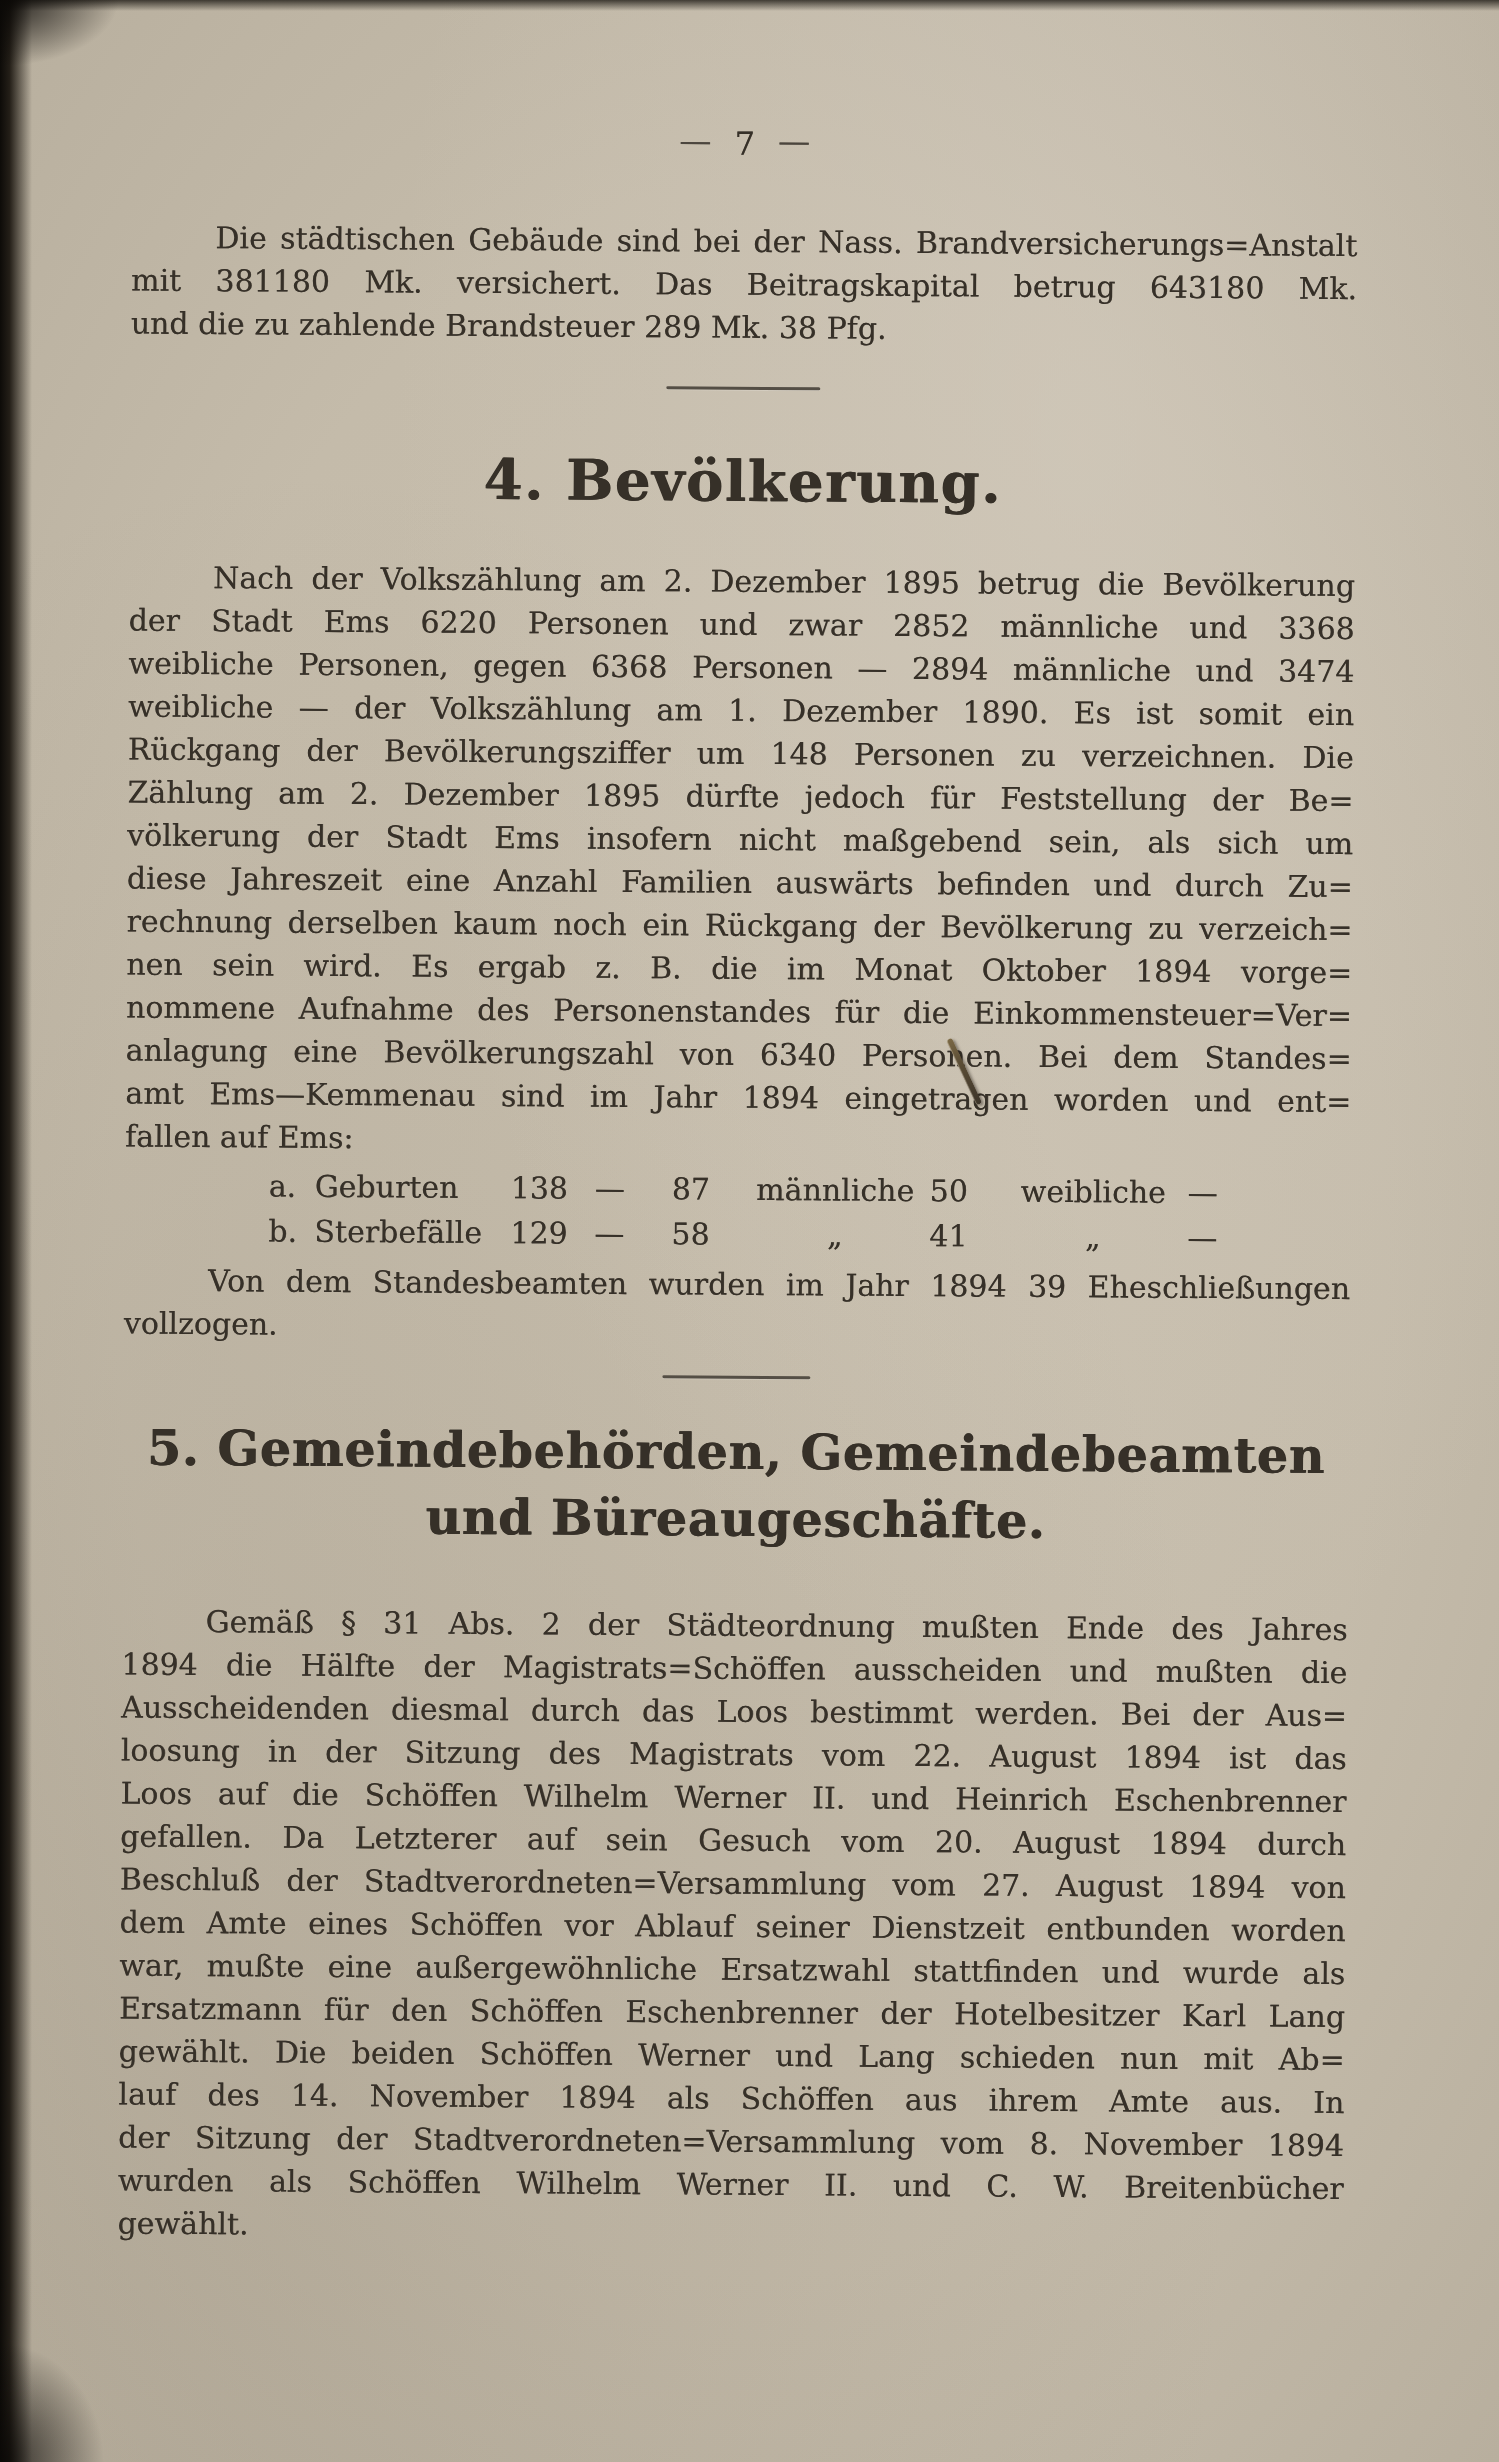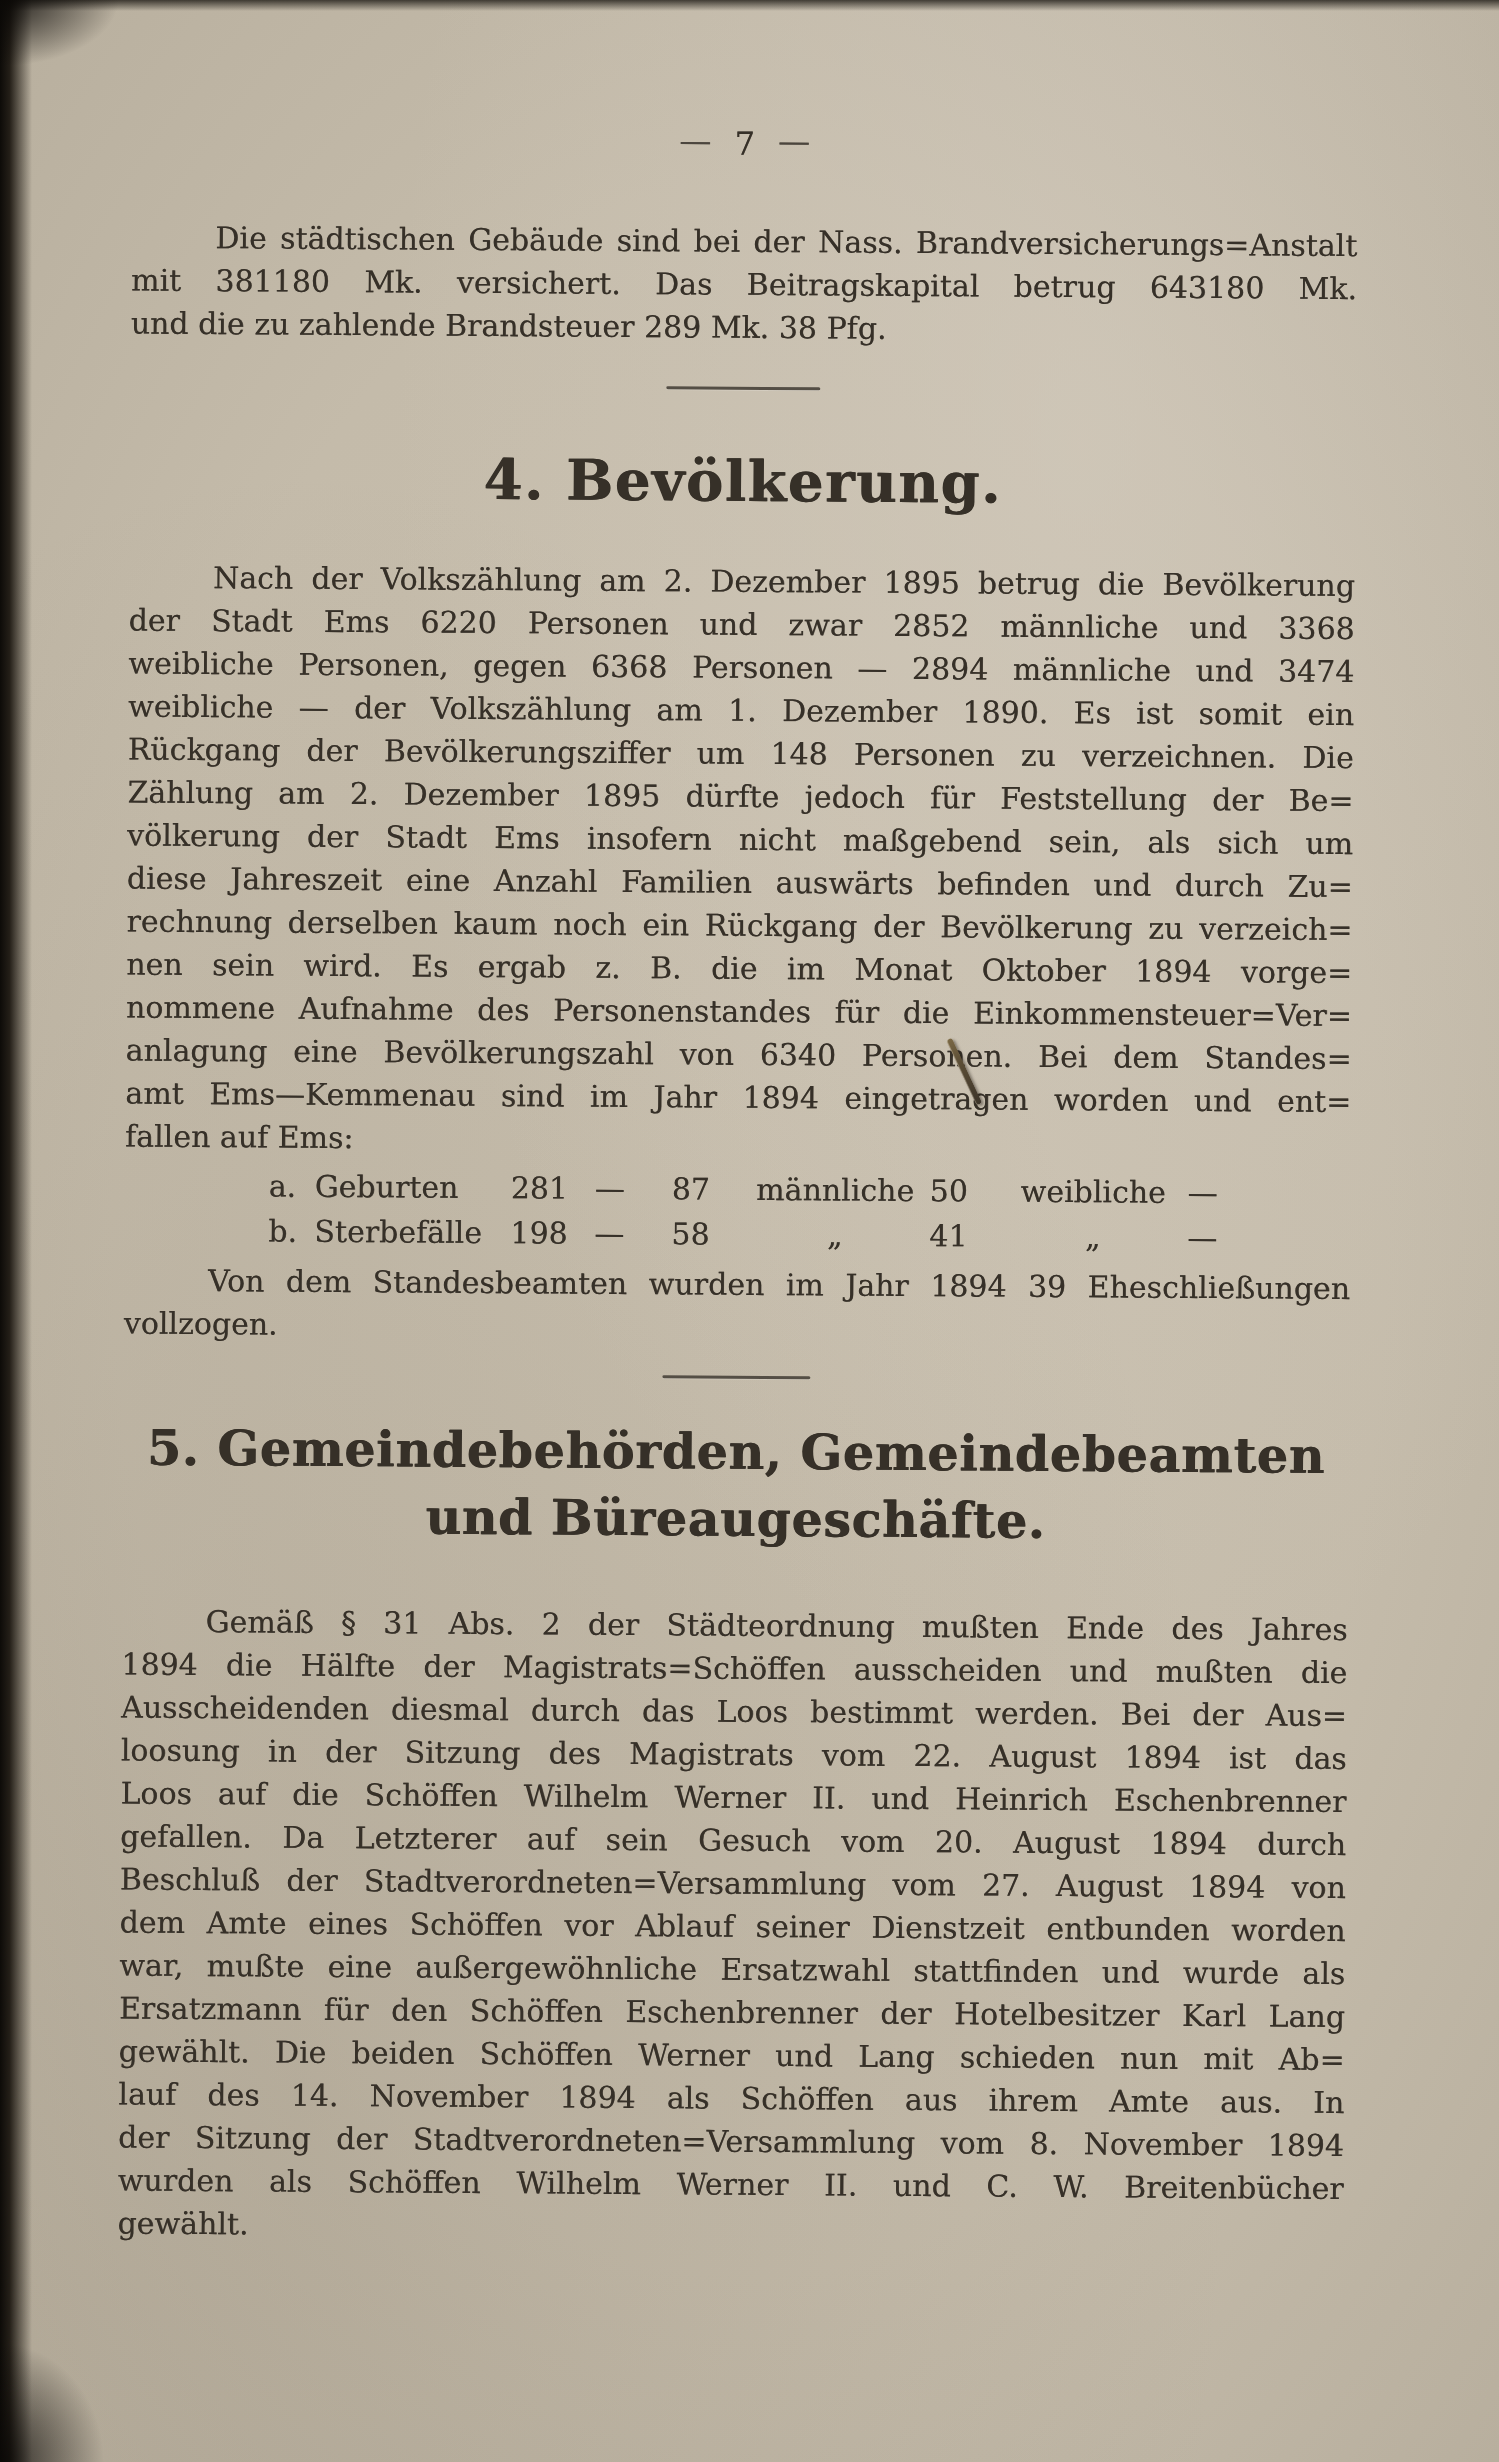--- a/index.html
+++ b/index.html
@@ -112,32 +112,32 @@
         <div class="line">nommene Aufnahme des Personenstandes für die Einkommensteuer=Ver=</div>
         <div class="line">anlagung eine Bevölkerungszahl von 6340 Personen. Bei dem Standes=</div>
         <div class="line">amt Ems—Kemmenau sind im Jahr 1894 eingetragen worden und ent=</div>
         <div class="line left">fallen auf Ems:</div>
       </div>
 
     <div class="vital">
       <div class="vrow">
         <span class="c-idx">a.</span>
         <span class="c-cat">Geburten</span>
-        <span class="c-total">281</span>
+        <span class="c-total">138</span>
         <span class="c-dash">—</span>
         <span class="c-male">87</span>
         <span class="c-munit">männliche</span>
         <span class="c-female">50</span>
         <span class="c-funit">weibliche</span>
         <span class="c-end">—</span>
       </div>
       <div class="vrow">
         <span class="c-idx">b.</span>
         <span class="c-cat">Sterbefälle</span>
-        <span class="c-total">198</span>
+        <span class="c-total">129</span>
         <span class="c-dash">—</span>
         <span class="c-male">58</span>
         <span class="c-munit">„</span>
         <span class="c-female">41</span>
         <span class="c-funit">„</span>
         <span class="c-end">—</span>
       </div>
     </div>
 
     <div class="s4closing lines">

